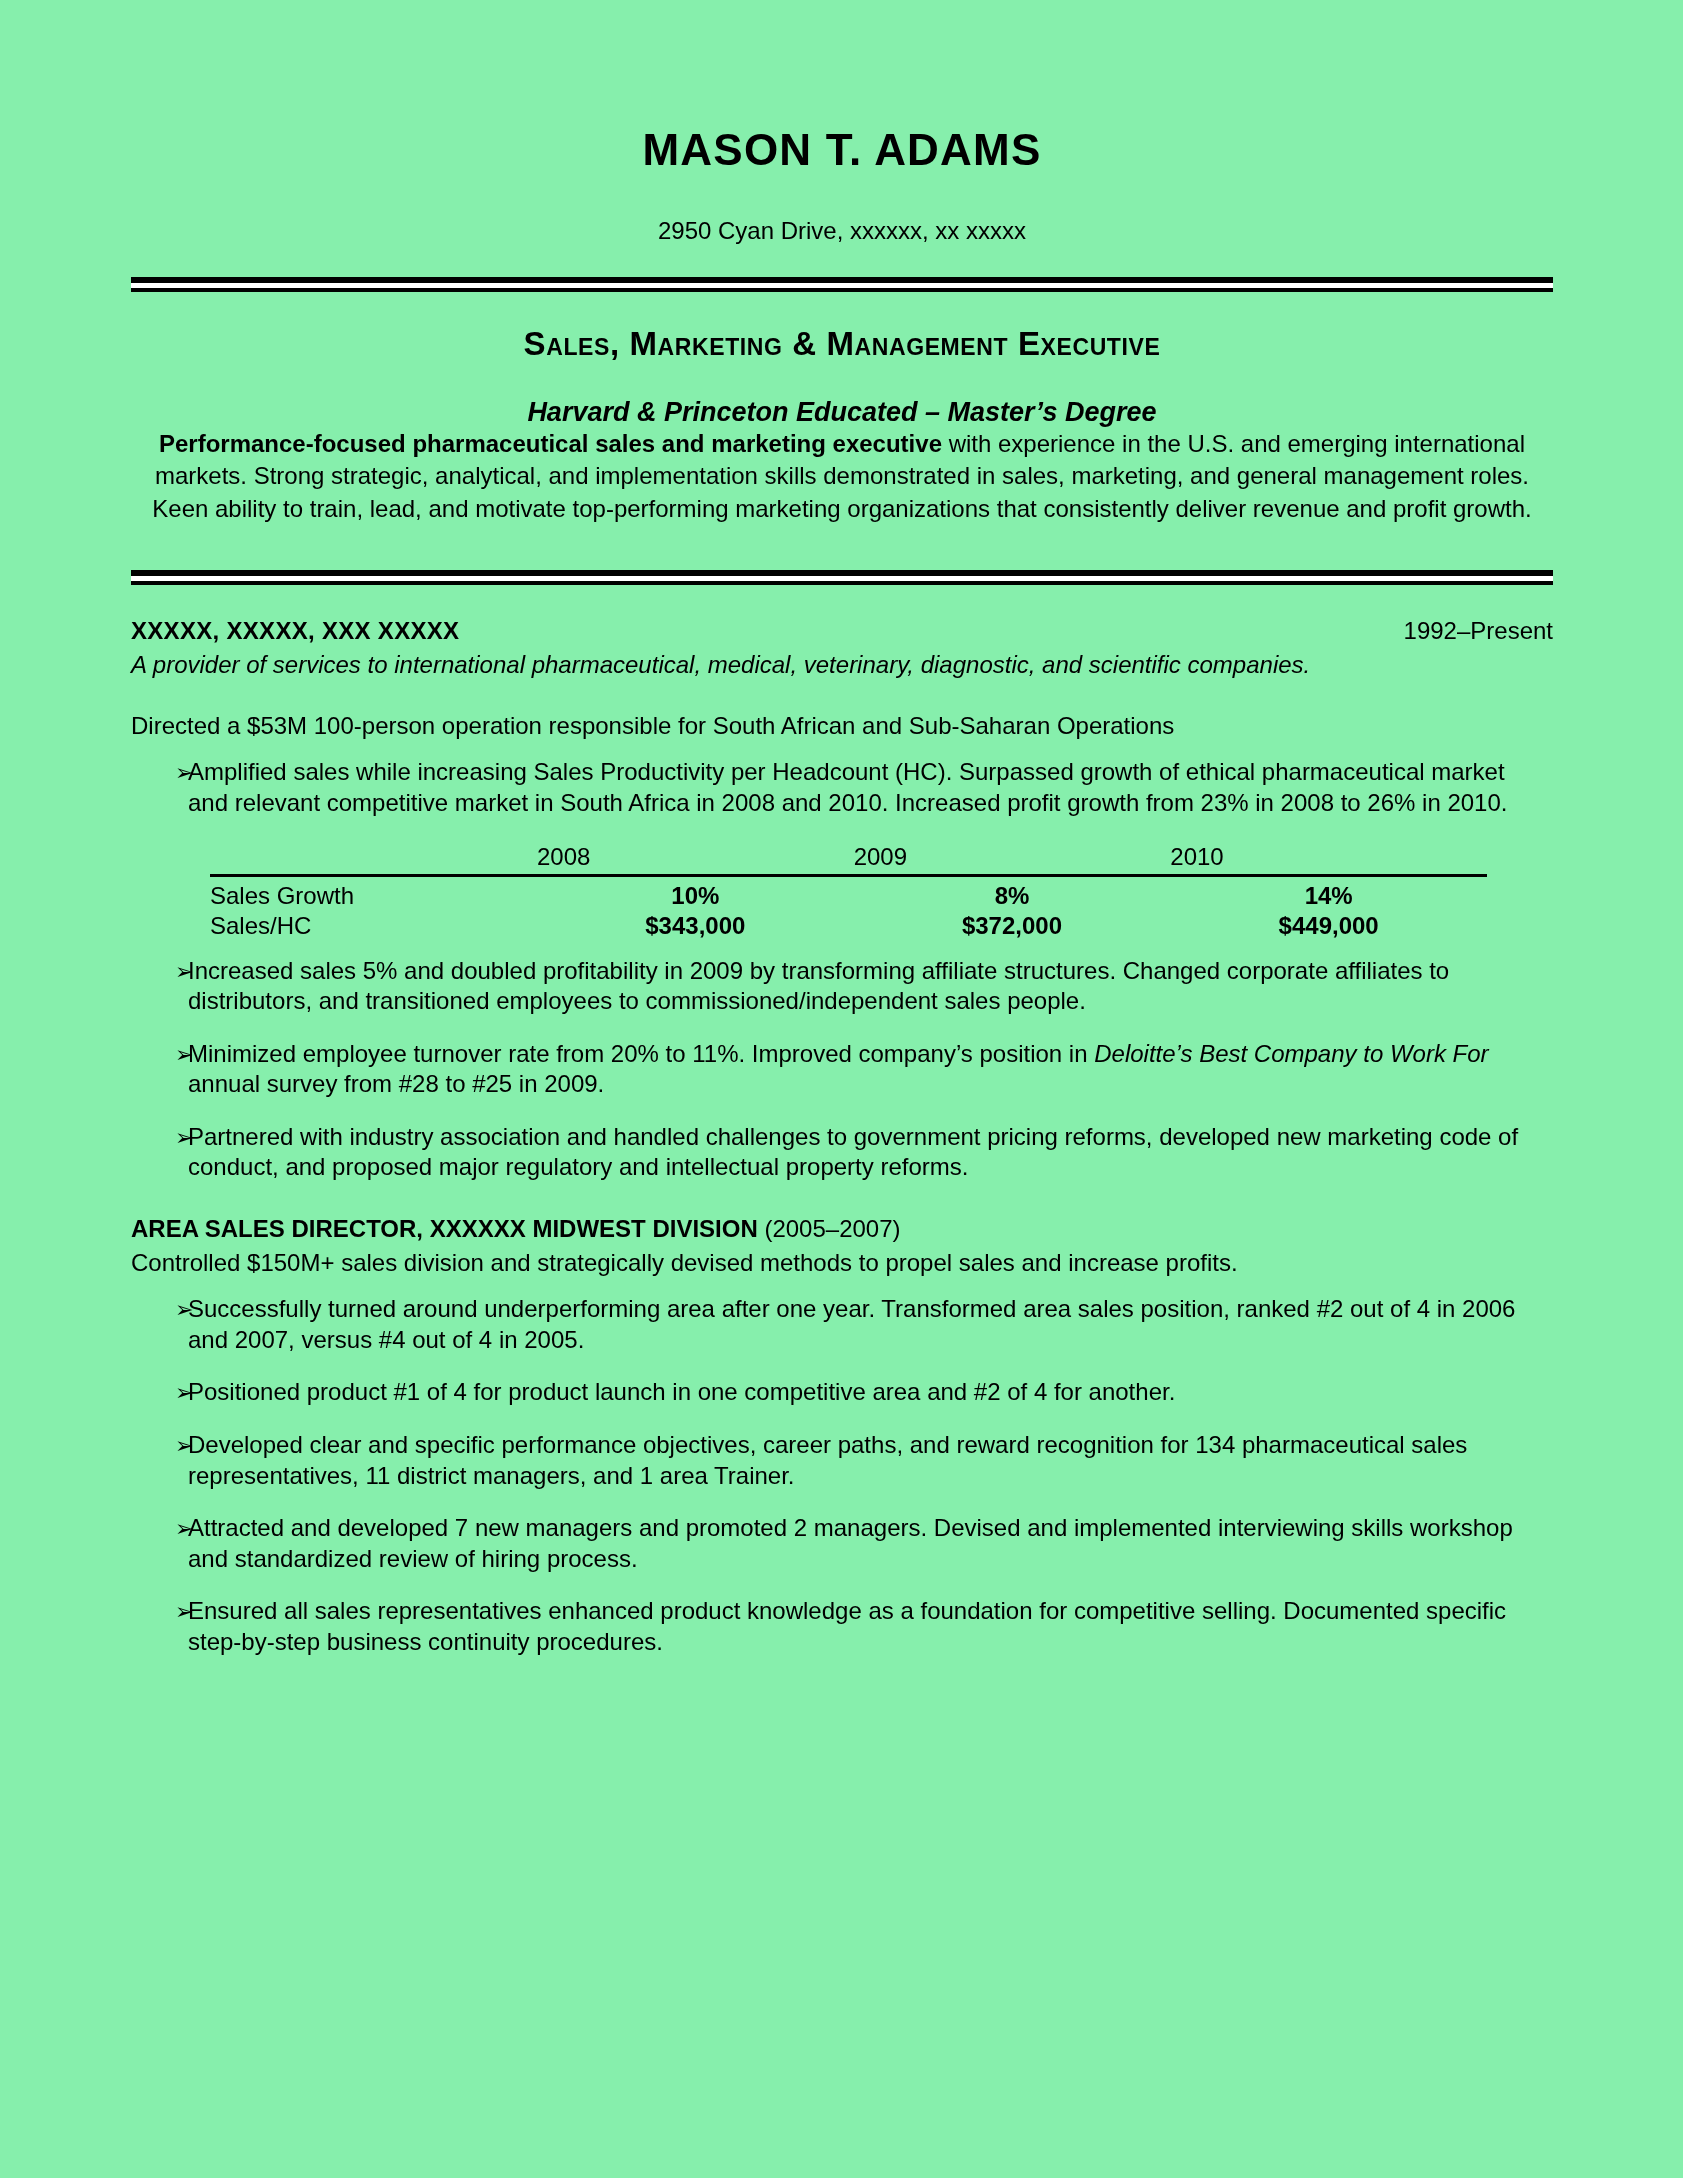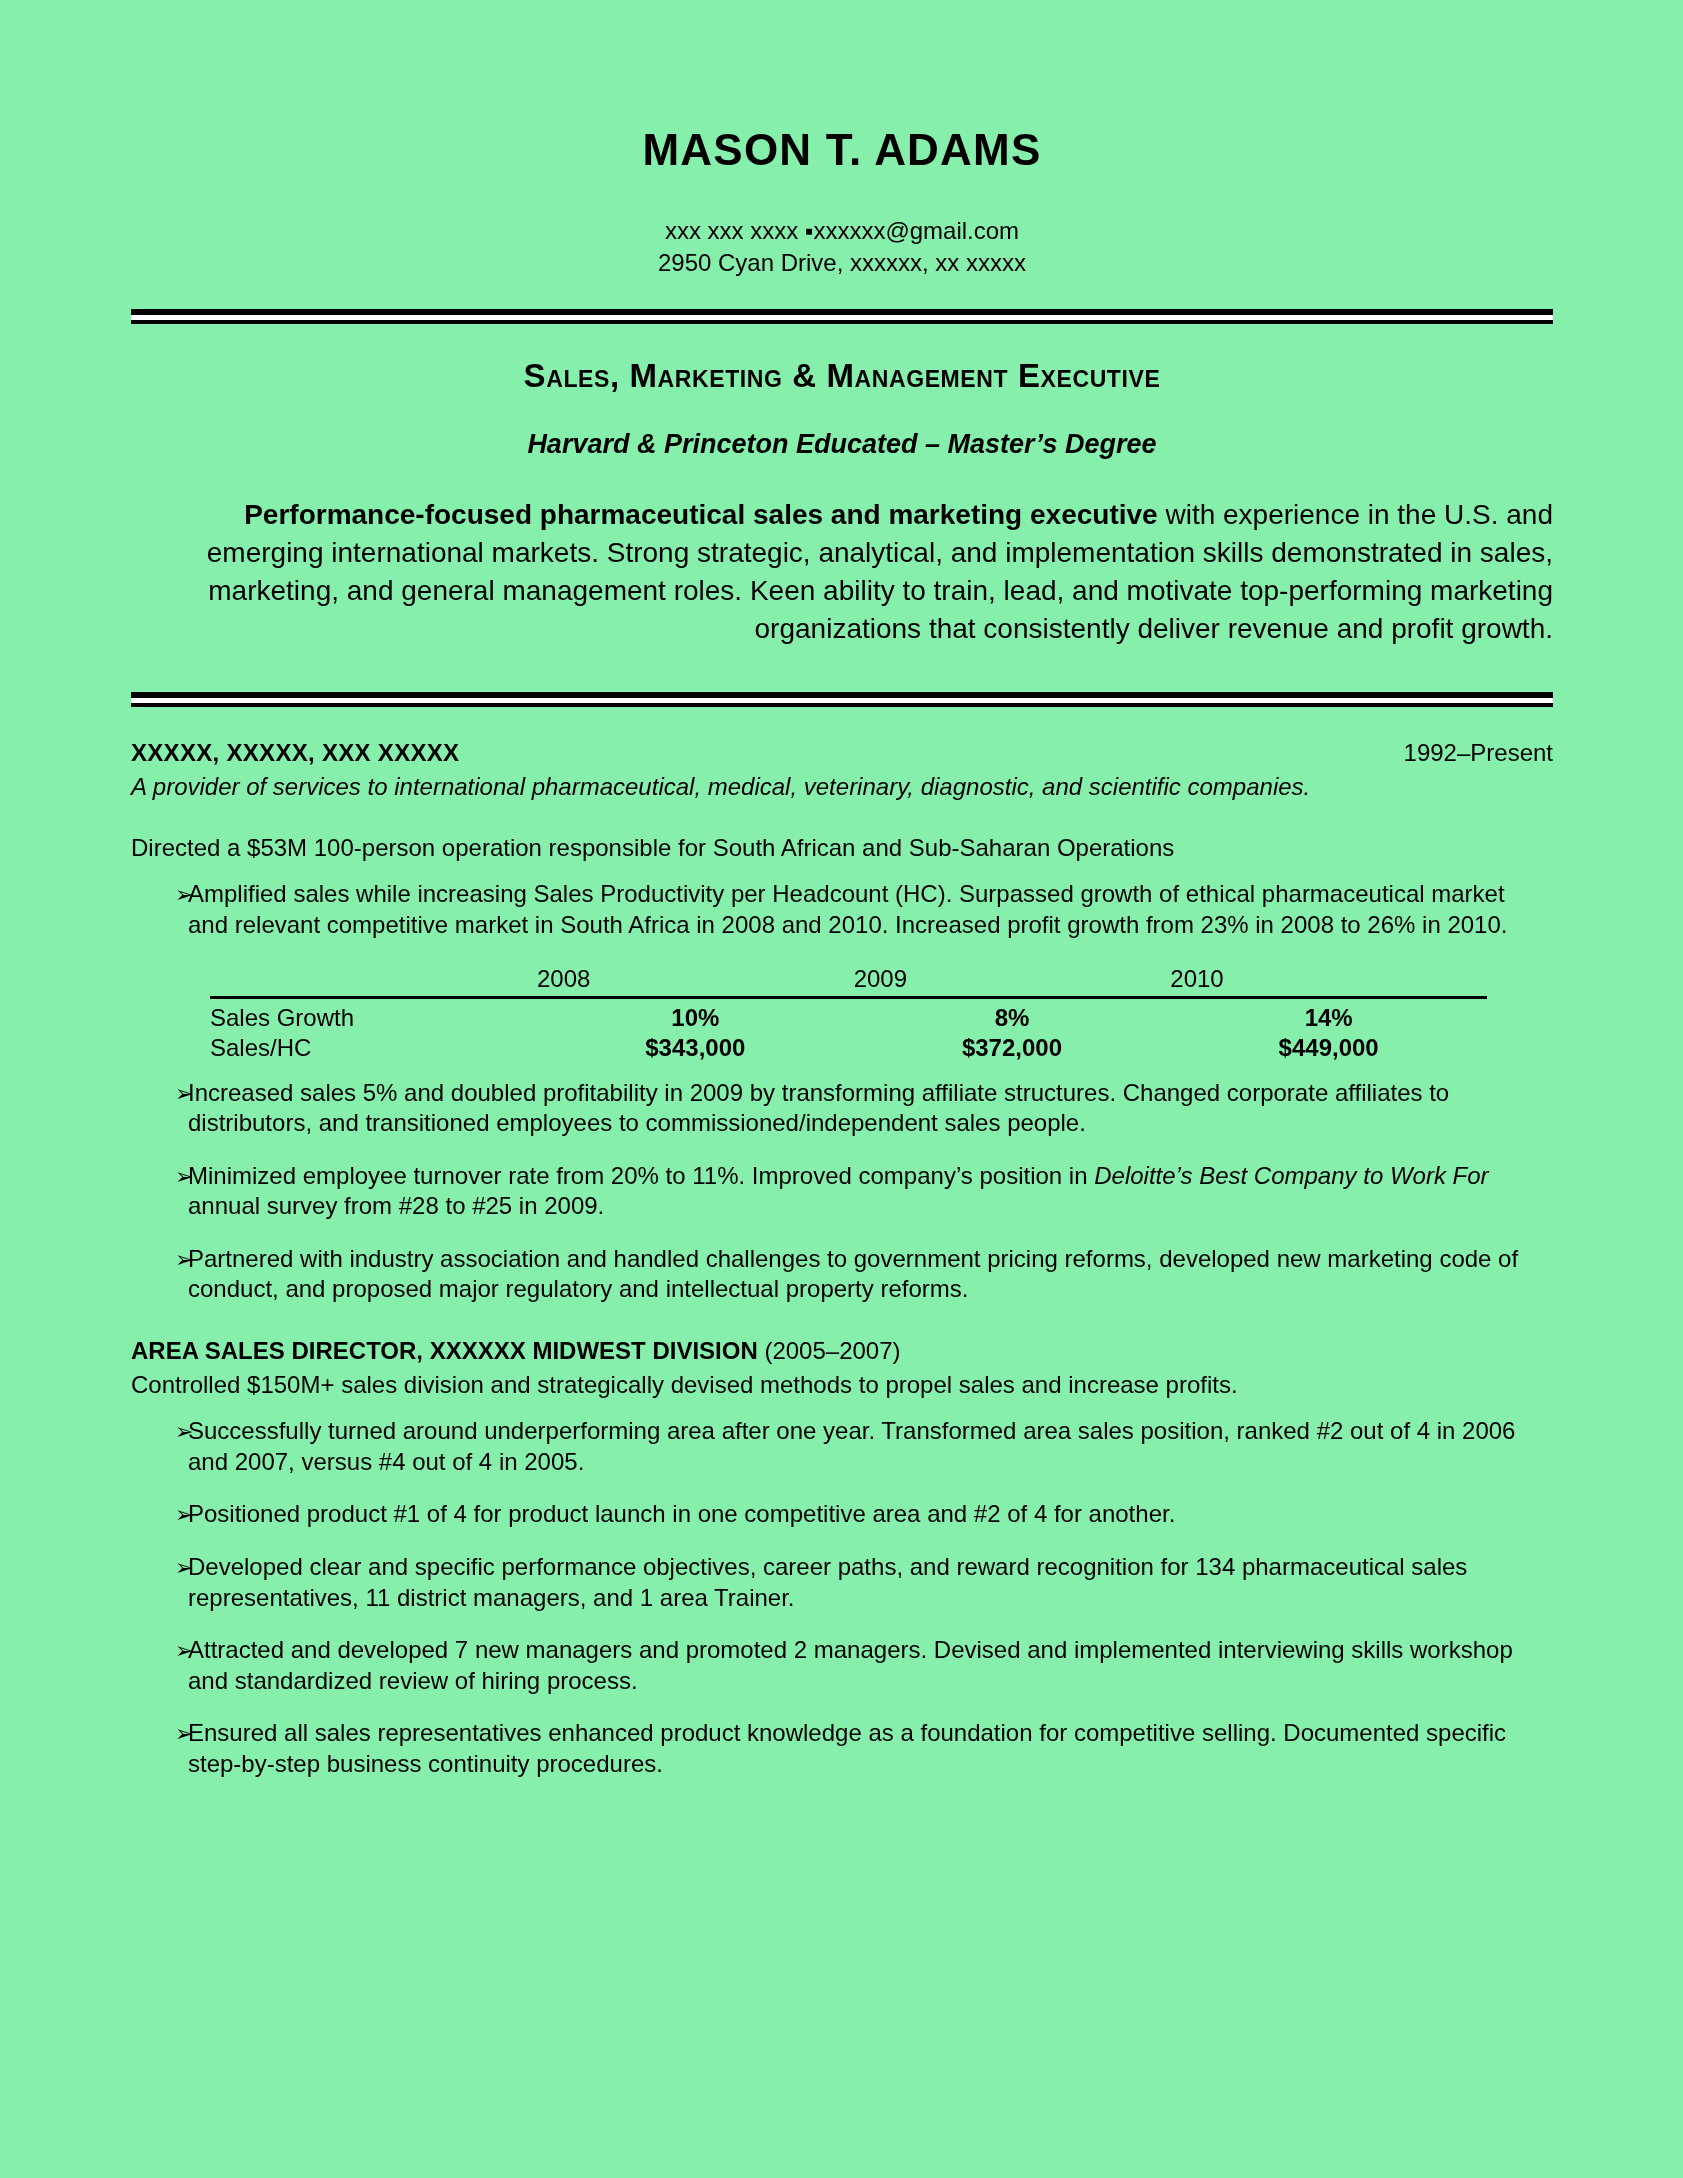--- a/index.html
+++ b/index.html
@@ -79,24 +79,23 @@
   .subhead {
     text-align: center;
     font-size: 27px;
     font-weight: bold;
     font-style: italic;
     margin-top: 34px;
   }
 
   
   .summary {
-    font-size: 28px;
+    font-size: 24px;
     line-height: 1.36;
-    margin-top: 36px;
-    text-align: right;
+    text-align: center;
   }
   .summary b { font-weight: bold; }
 
   
   .section-heading {
     text-align: center;
     font-size: 33px;
     font-weight: bold;
     font-variant: small-caps;
     letter-spacing: 0.5px;
@@ -192,21 +191,20 @@
   }
 </style>
 </head>
 <body>
 
 <div class="page">
   <div class="content">
 
     <div class="name">MASON T. ADAMS</div>
     <div class="contact">
-      <div>xxx xxx xxxx ▪xxxxxx@gmail.com</div>
       <div>2950 Cyan Drive, xxxxxx, xx xxxxx</div>
     </div>
 
     <div class="double-rule">
       <div class="thick"></div>
       <div class="gap"></div>
       <div class="thin"></div>
     </div>
 
     <div class="headline">Sales, Marketing &amp; Management Executive</div>

